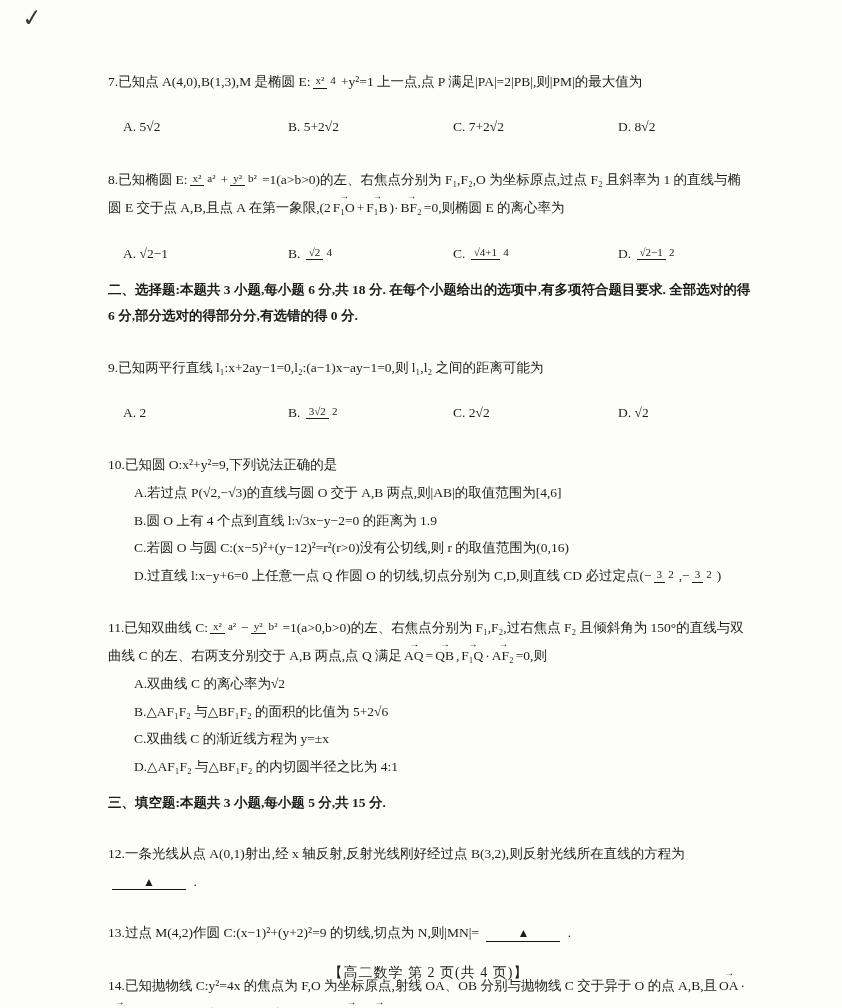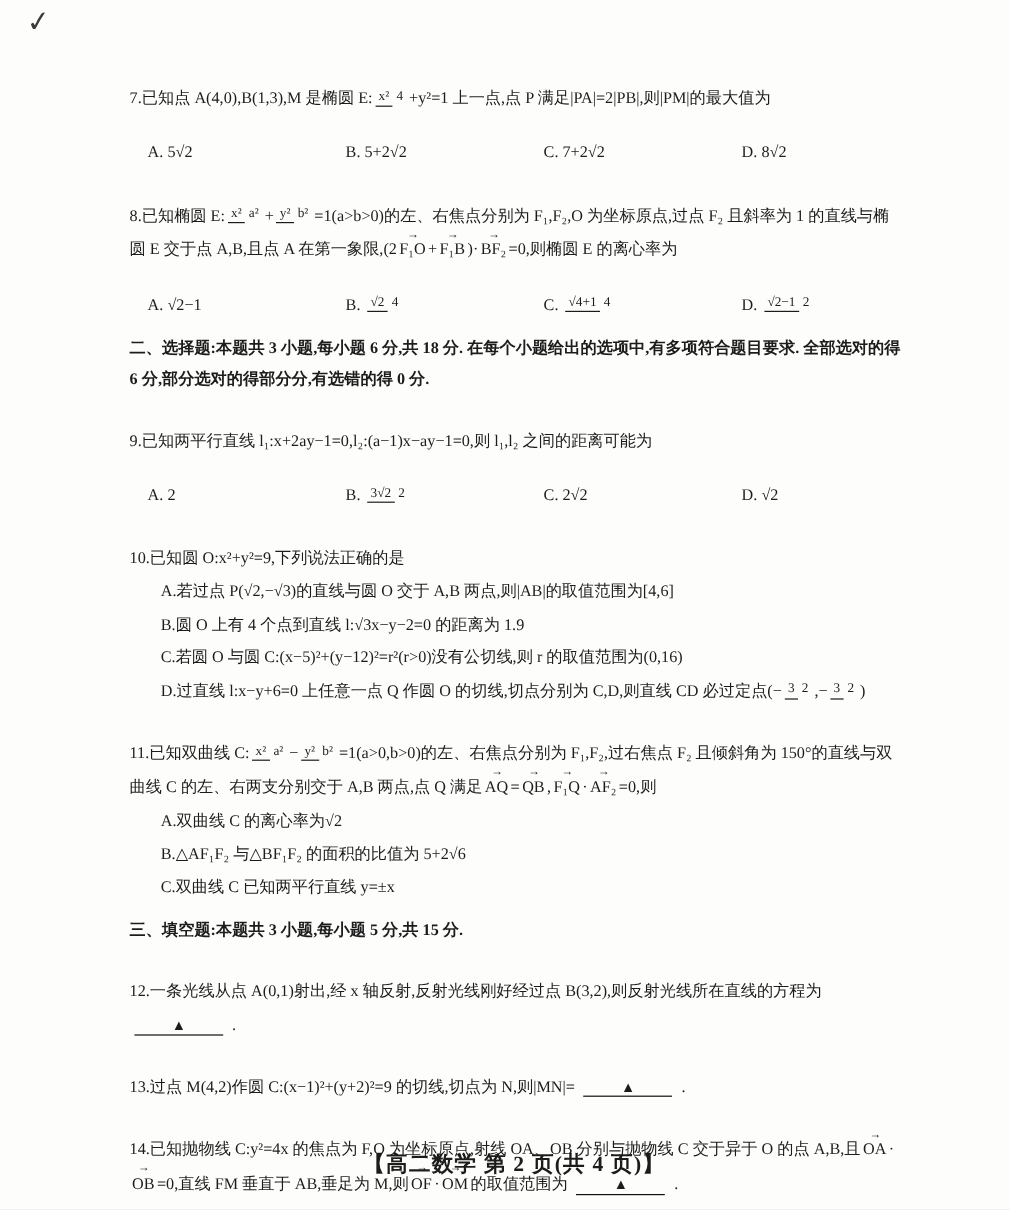--- a/index.html
+++ b/index.html
@@ -51,21 +51,21 @@
     font-size: 0.72em; letter-spacing: -1px;
   }
   .blank {
     display: inline-block; min-width: 74px;
     border-bottom: 1.6px solid #111;
     text-align: center; font-size: 12px; line-height: 1.15;
     margin: 0 4px; vertical-align: baseline;
   }
   .footer {
     position: absolute; bottom: 26px; left: 15px; right: 0;
-    text-align: center; font-weight: bold; font-size: 18px;
+    text-align: center; font-weight: normal; font-size: 14px;
     letter-spacing: 1px;
   }
 </style>
 </head>
 <body>
 
 <div class="sheet">
   <div class="checkmark">✓</div>
   <div class="content">
       <div class="stem">7.已知点 A(4,0),B(1,3),M 是椭圆 E:<span class="frac">
@@ -124,20 +124,21 @@
         </span>)</div>
       <div class="stem">11.已知双曲线 C:<span class="frac">
           <span class="fnum">x²</span>
           <span class="fden">a²</span>
         </span>−<span class="frac">
           <span class="fnum">y²</span>
           <span class="fden">b²</span>
         </span>=1(a&gt;0,b&gt;0)的左、右焦点分别为 F₁,F₂,过右焦点 F₂ 且倾斜角为 150°的直线与双曲线 C 的左、右两支分别交于 A,B 两点,点 Q 满足<span class="vec">AQ</span>=<span class="vec">QB</span>,<span class="vec">F₁Q</span>·<span class="vec">AF₂</span>=0,则</div>
       <div class="sub">A.双曲线 C 的离心率为√2</div>
       <div class="sub">B.△AF₁F₂ 与△BF₁F₂ 的面积的比值为 5+2√6</div>
-      <div class="sub">C.双曲线 C 已知两平行直线 y=±x</div>
+      <div class="sub">C.双曲线 C 的渐近线方程为 y=±x</div>
+      <div class="sub">D.△AF₁F₂ 与△BF₁F₂ 的内切圆半径之比为 4:1</div>
       <div class="section">三、填空题:本题共 3 小题,每小题 5 分,共 15 分.</div>
       <div class="stem">12.一条光线从点 A(0,1)射出,经 x 轴反射,反射光线刚好经过点 B(3,2),则反射光线所在直线的方程为 <span class="blank">▲</span> .</div>
       <div class="stem">13.过点 M(4,2)作圆 C:(x−1)²+(y+2)²=9 的切线,切点为 N,则|MN|= <span class="blank">▲</span> .</div>
       <div class="stem">14.已知抛物线 C:y²=4x 的焦点为 F,O 为坐标原点,射线 OA、OB 分别与抛物线 C 交于异于 O 的点 A,B,且<span class="vec">OA</span>·<span class="vec">OB</span>=0,直线 FM 垂直于 AB,垂足为 M,则<span class="vec">OF</span>·<span class="vec">OM</span>的取值范围为 <span class="blank">▲</span> .</div>
     </div>
   <div class="footer">【高二数学 第 2 页(共 4 页)】</div>
 </div>
 
 </body></html>

